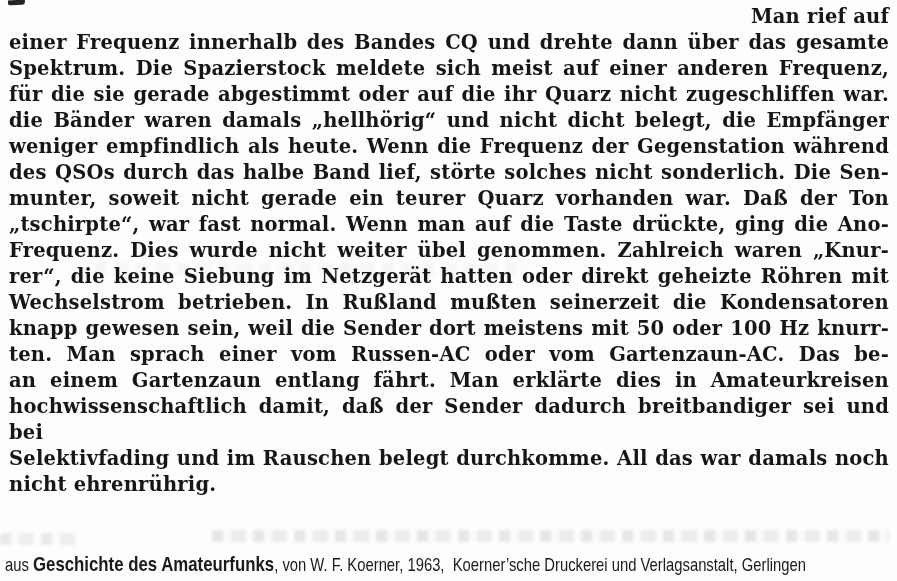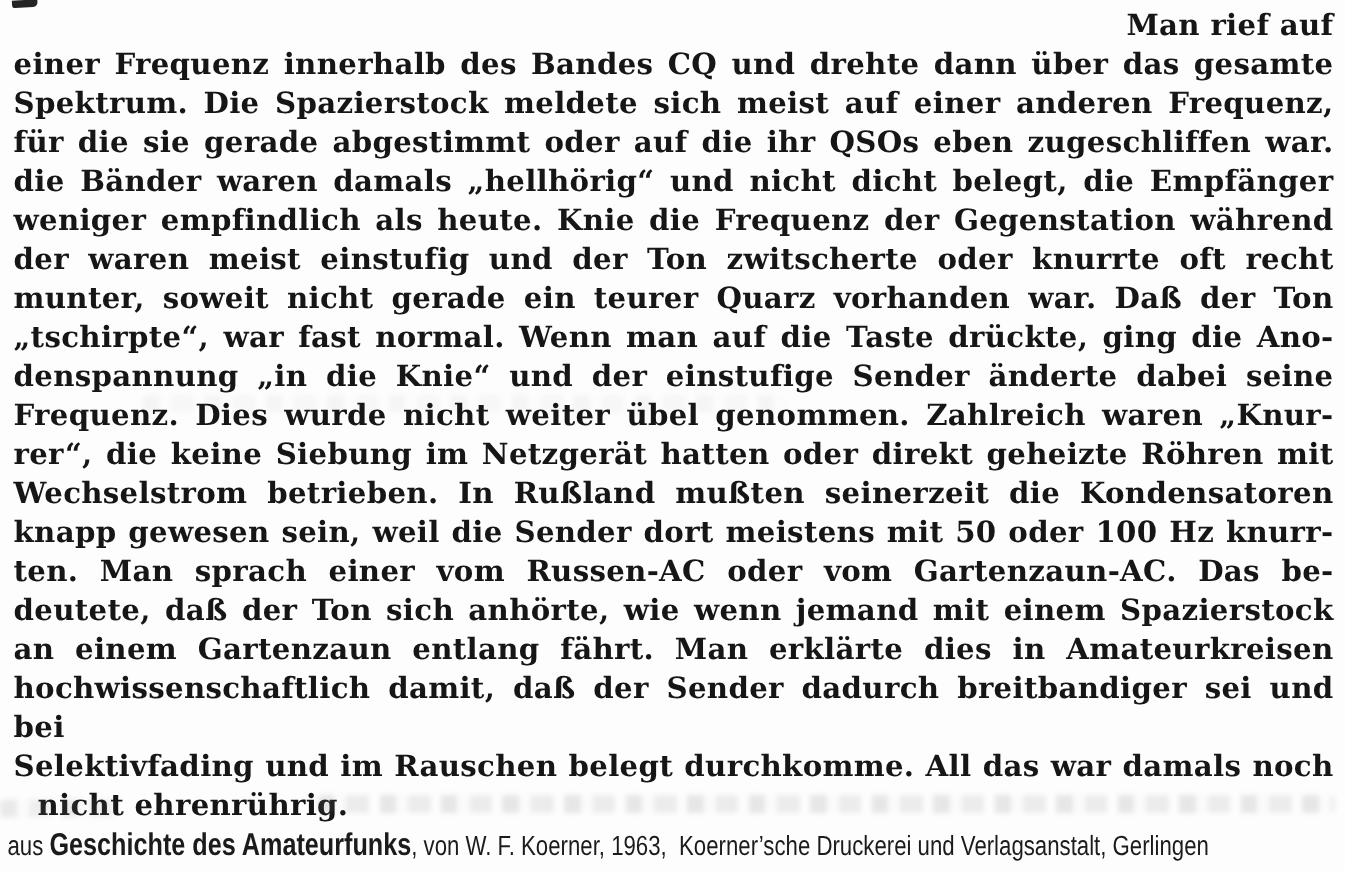--- a/index.html
+++ b/index.html
@@ -30,21 +30,20 @@
     text-align: justify;
     text-align-last: justify;
   }
   .line.align-right {
     text-align: right;
     text-align-last: right;
   }
   .line.align-left {
     text-align: left;
     text-align-last: left;
-    margin-left: 16px;
   }
   .caption {
     position: absolute;
     left: 5px;
     top: 551px;
     white-space: nowrap;
     font-family: "Liberation Sans", sans-serif;
     font-size: 18.5px;
     line-height: 26px;
     color: #1b1b1b;
@@ -87,33 +86,31 @@
 
 <div class="page">
 
   <div class="fleck"></div>
   <div class="ghost g3"></div>
 
   <div class="body-text">
       <div class="line align-right">Man rief auf</div>
       <div class="line">einer Frequenz innerhalb des Bandes CQ und drehte dann über das gesamte</div>
       <div class="line">Spektrum. Die Spazierstock meldete sich meist auf einer anderen Frequenz,</div>
-      <div class="line">für die sie gerade abgestimmt oder auf die ihr QSOs eben zugeschliffen war.</div>
+      <div class="line">für die sie gerade abgestimmt oder auf die ihr Quarz nicht zugeschliffen war.</div>
       <div class="line">die Bänder waren damals „hellhörig“ und nicht dicht belegt, die Empfänger</div>
-      <div class="line">weniger empfindlich als heute. Knie die Frequenz der Gegenstation während</div>
-      <div class="line">der waren meist einstufig und der Ton zwitscherte oder knurrte oft recht</div>
+      <div class="line">weniger empfindlich als heute. Wenn die Frequenz der Gegenstation während</div>
+      <div class="line">des QSOs durch das halbe Band lief, störte solches nicht sonderlich. Die Sen-</div>
       <div class="line">munter, soweit nicht gerade ein teurer Quarz vorhanden war. Daß der Ton</div>
       <div class="line">„tschirpte“, war fast normal. Wenn man auf die Taste drückte, ging die Ano-</div>
-      <div class="line">denspannung „in die Knie“ und der einstufige Sender änderte dabei seine</div>
       <div class="line">Frequenz. Dies wurde nicht weiter übel genommen. Zahlreich waren „Knur-</div>
       <div class="line">rer“, die keine Siebung im Netzgerät hatten oder direkt geheizte Röhren mit</div>
       <div class="line">Wechselstrom betrieben. In Rußland mußten seinerzeit die Kondensatoren</div>
       <div class="line">knapp gewesen sein, weil die Sender dort meistens mit 50 oder 100 Hz knurr-</div>
       <div class="line">ten. Man sprach einer vom Russen-AC oder vom Gartenzaun-AC. Das be-</div>
-      <div class="line">deutete, daß der Ton sich anhörte, wie wenn jemand mit einem Spazierstock</div>
       <div class="line">an einem Gartenzaun entlang fährt. Man erklärte dies in Amateurkreisen</div>
       <div class="line">hochwissenschaftlich damit, daß der Sender dadurch breitbandiger sei und bei</div>
       <div class="line">Selektivfading und im Rauschen belegt durchkomme. All das war damals noch</div>
       <div class="line align-left">nicht ehrenrührig.</div>
     </div>
 
   <div class="ghost g1"></div>
   <div class="ghost g2"></div>
 
   <div class="caption"><span>aus </span><span class="book-title">Geschichte des Amateurfunks</span><span>, von W. F. Koerner, 1963,&nbsp; Koerner’sche Druckerei und Verlagsanstalt, Gerlingen</span></div>

